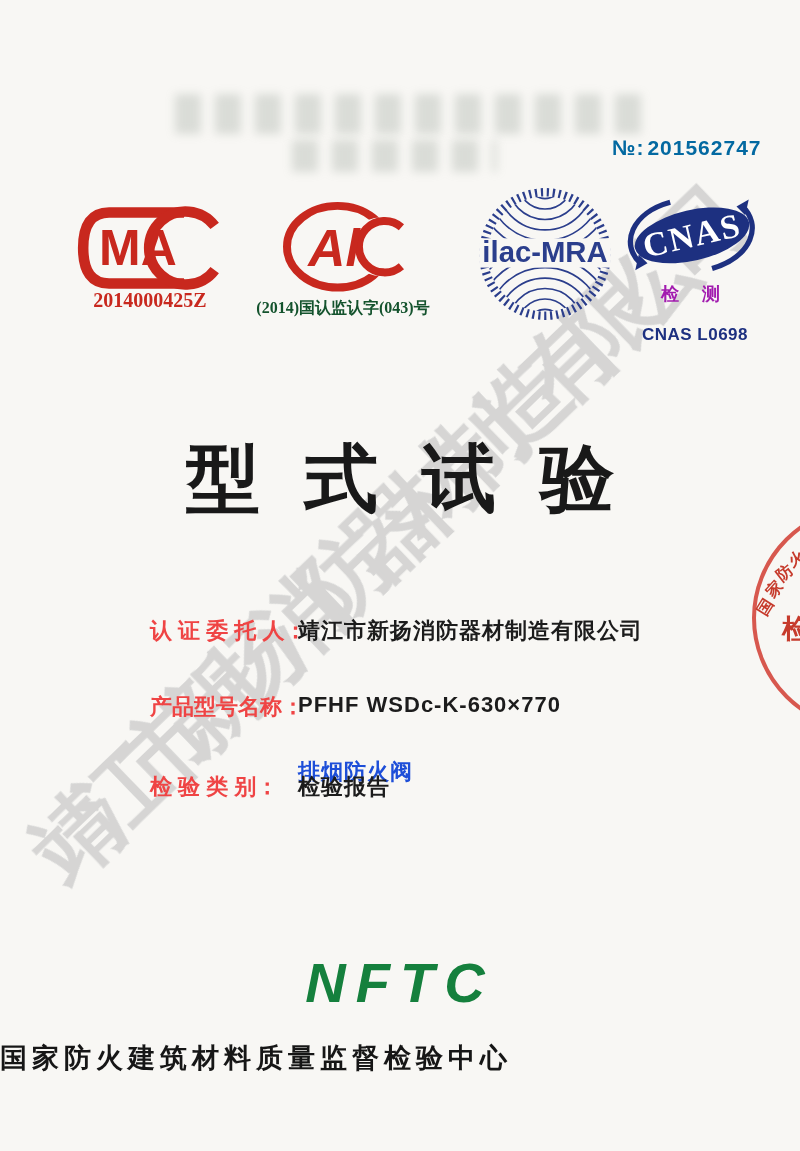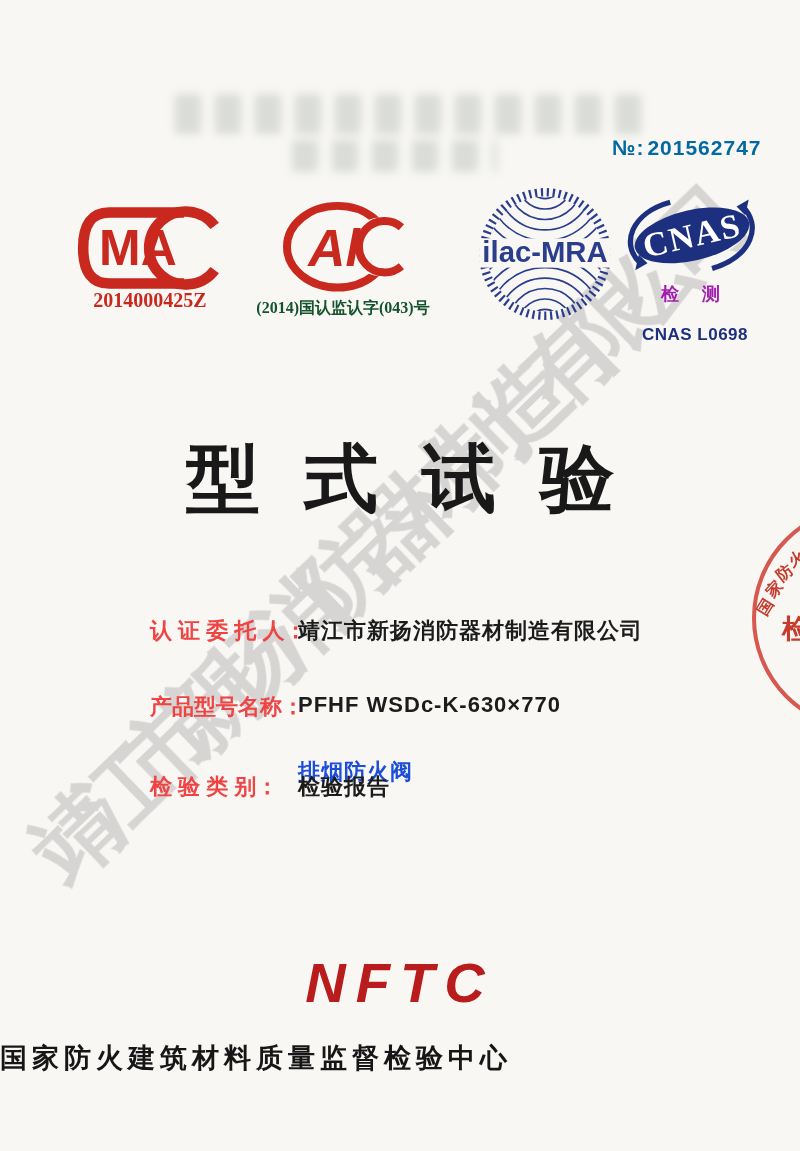--- a/index.html
+++ b/index.html
@@ -95,21 +95,21 @@
   .stamp .arc1{left:11px;top:70px;font-size:16px;transform:rotate(-48deg);}
   .stamp .arc2{left:21px;top:54px;font-size:16px;transform:rotate(-38deg);}
   .stamp .arc3{left:33px;top:40px;font-size:16px;transform:rotate(-28deg);}
   .stamp .ctr0{left:26px;top:102px;font-size:27px;}
 
   .nftc{
     position:absolute;left:0;top:950px;width:100%;
     text-align:center;
     font-size:56px;font-weight:800;font-style:italic;
     letter-spacing:10px;
-    color:#b91c1c;
+    color:#15803d;
     z-index:1;
     filter:blur(.4px);
   }
   .footer{
     position:absolute;left:0;top:1040px;width:100%;
     font-size:27px;font-weight:700;letter-spacing:5px;color:#161616;
     z-index:2;
   }
 </style>
 </head>

